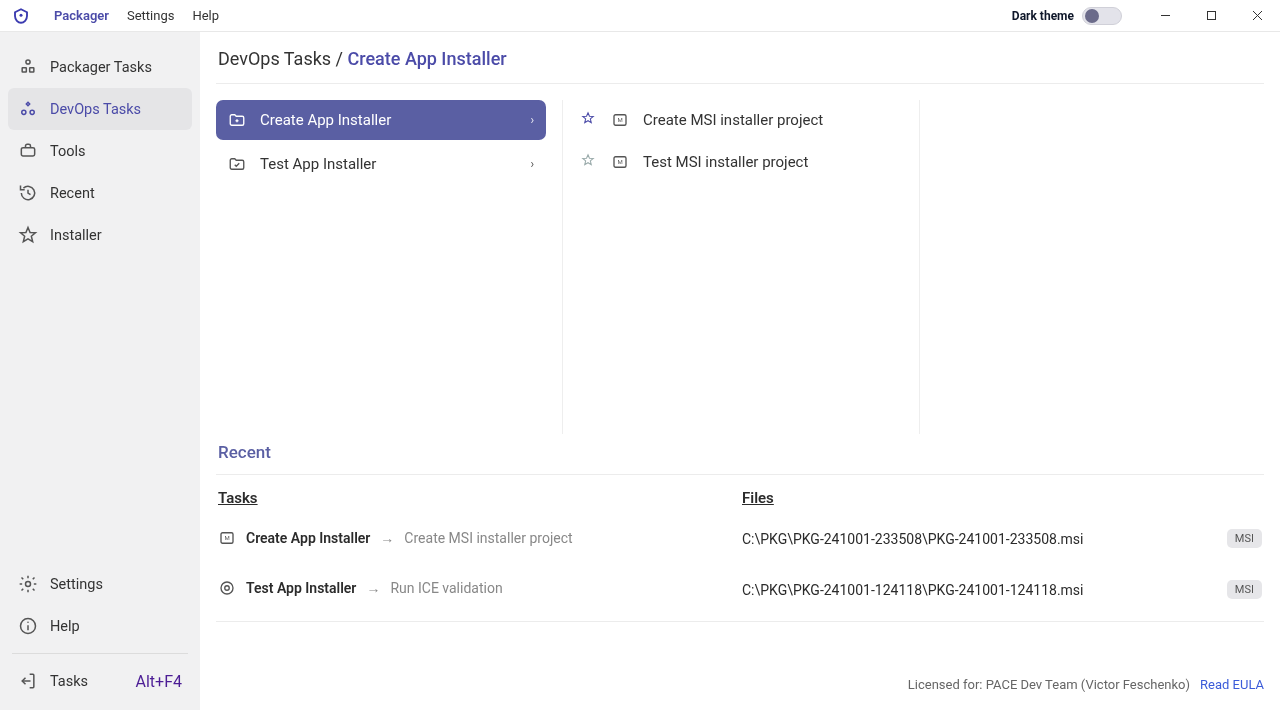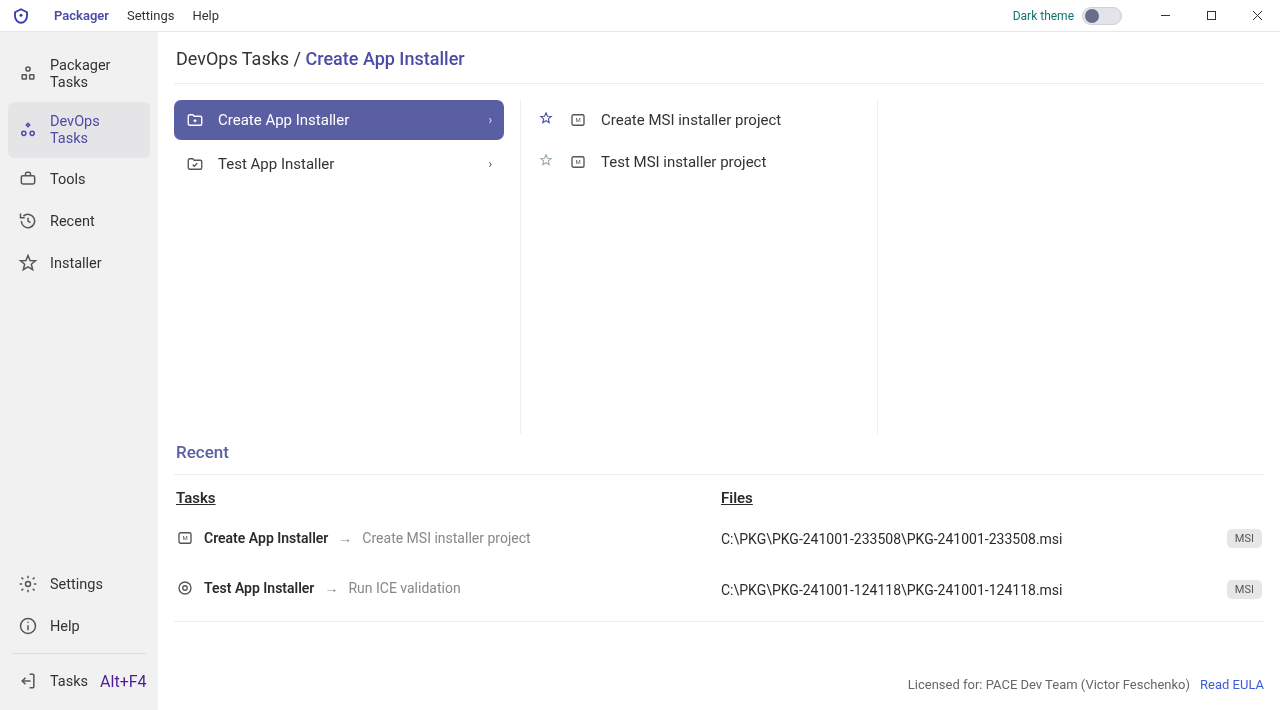--- a/index.html
+++ b/index.html
@@ -6,29 +6,29 @@
 body { width: 1280px; height: 710px; overflow: hidden; background: #fff; color: #2b2b2b; }
 
 
 .titlebar { height: 32px; display: flex; align-items: center; padding: 0 0 0 12px; border-bottom: 1px solid #e8e8e8; }
 .titlebar-left { display: flex; align-items: center; gap: 18px; }
 .app-logo { width: 18px; height: 18px; display:flex; align-items:center; justify-content:center;}
 .titlebar-title { font-size: 13px; font-weight: 600; color: #4b4ba8; margin-left:6px;}
 .titlebar-menu-item { font-size: 13px; color: #333; cursor: pointer; }
 .titlebar-right { margin-left: auto; display: flex; align-items: center; gap: 0; }
 .dark-theme-wrap { display: flex; align-items: center; gap: 8px; margin-right: 20px; }
-.dark-theme-label { font-size: 12px; font-weight: 400; color: #0f766e; }
+.dark-theme-label { font-size: 12px; font-weight: 700; color: #0f172a; }
 .toggle { width: 40px; height: 18px; border-radius: 10px; background: #e3e3ea; position: relative; cursor: pointer; border:1px solid #d0d0d8;}
 .toggle .knob { width: 14px; height: 14px; border-radius: 50%; background: #6b6b8a; position: absolute; left: 2px; top: 1px; }
 .win-btn { width: 46px; height: 32px; display: flex; align-items: center; justify-content: center; cursor: pointer; }
 .win-btn svg { pointer-events:none; }
 
 
 .app { display: flex; height: calc(710px - 32px); }
-.sidebar { width: 158px; background: #f1f1f2; display: flex; flex-direction: column; padding: 14px 8px 8px 8px; }
+.sidebar { width: 200px; background: #f1f1f2; display: flex; flex-direction: column; padding: 14px 8px 8px 8px; }
 .nav-item { display: flex; align-items: center; gap: 12px; padding: 11px 10px; border-radius: 6px; cursor: pointer; font-size: 14.5px; color: #333; }
 .nav-item.active { background: #e5e5e7; color: #4b4ba8; }
 .nav-item.active .nav-icon { color:#4b4ba8;}
 .nav-icon { width: 20px; height: 20px; display: flex; align-items: center; justify-content: center; color: #555; }
 .sidebar-spacer { flex: 1; }
 .sidebar-divider { border: none; border-top: 1px solid #dcdcdc; margin: 6px 4px; }
 .quit-item { display:flex; align-items:center; gap:12px; padding:11px 10px; font-size:14.5px; color:#333; cursor:pointer;}
 .quit-item .shortcut { margin-left:auto; font-size:16px; color:#4c1d95; }
 
 

